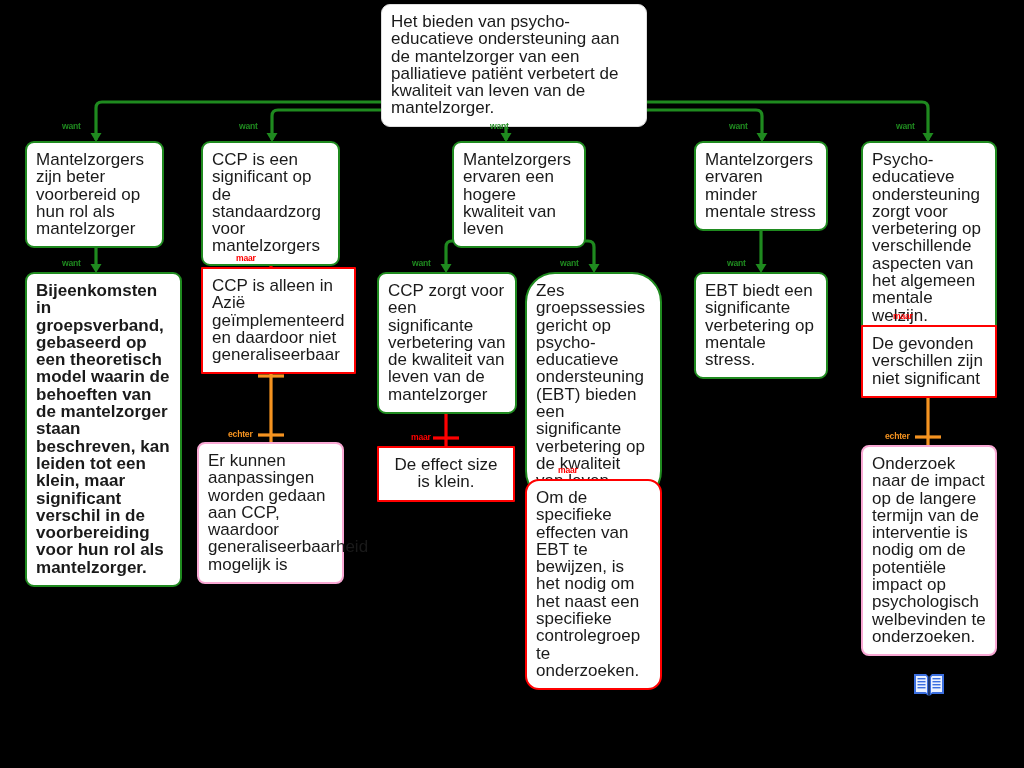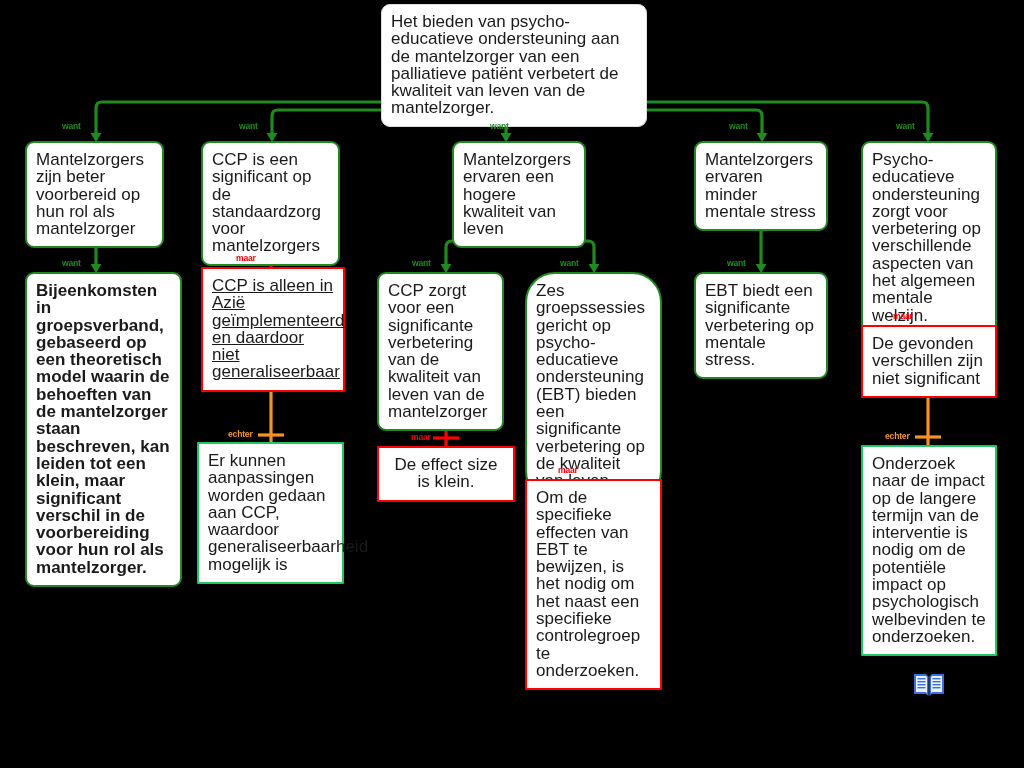--- a/index.html
+++ b/index.html
@@ -29,21 +29,21 @@
     border-radius: 9px;
     padding: 8px 9px 9px 9px;
     font-size: 17px;
     line-height: 17.3px;
     color: #1a1a1a;
     letter-spacing: 0.02px;
     z-index: 5;
   }
   .node.green  { border: 2px solid #1f8a1f; }
   .node.red    { border: 2px solid #ff0000; border-radius: 1px; }
-  .node.orange { border: 2px solid #22c55e; border-radius: 1px; }
+  .node.orange { border: 2px solid #f9a8d4; border-radius: 8px; }
   .node.root   { border: 1px solid #dddddd; border-radius: 9px; }
 
   .edge-label {
     position: absolute;
     font-size: 8.6px;
     font-weight: bold;
     line-height: 9px;
     letter-spacing: -0.2px;
     z-index: 6;
     white-space: nowrap;
@@ -146,31 +146,31 @@
   <div class="node green" style="left:201px; top:141px; width:139px;">CCP is een significant op de standaardzorg voor mantelzorgers</div>
 
   <div class="node green" style="left:452px; top:141px; width:134px;">Mantelzorgers ervaren een hogere kwaliteit van leven</div>
 
   <div class="node green" style="left:694px; top:141px; width:134px;">Mantelzorgers ervaren minder mentale stress</div>
 
   <div class="node green" style="left:861px; top:141px; width:136px;">Psycho-educatieve ondersteuning zorgt voor verbetering op verschillende aspecten van het algemeen mentale welzijn.</div>
 
   <div class="node green" style="left:25px; top:272px; width:157px;font-weight:bold;">Bijeenkomsten in groepsverband, gebaseerd op een theoretisch model waarin de behoeften van de mantelzorger staan beschreven, kan leiden tot een klein, maar significant verschil in de voorbereiding voor hun rol als mantelzorger.</div>
 
-  <div class="node red" style="left:201px; top:267px; width:144px;text-decoration:underline;">CCP is alleen in Azië geïmplementeerd en daardoor niet generaliseerbaar</div>
+  <div class="node red" style="left:201px; top:267px; width:155px;">CCP is alleen in Azië geïmplementeerd en daardoor niet generaliseerbaar</div>
 
   <div class="node orange" style="left:197px; top:442px; width:147px;">Er kunnen aanpassingen worden gedaan aan CCP, waardoor generaliseerbaarheid mogelijk is</div>
 
-  <div class="node green" style="left:377px; top:272px; width:127px;">CCP zorgt voor een significante verbetering van de kwaliteit van leven van de mantelzorger</div>
+  <div class="node green" style="left:377px; top:272px; width:140px;">CCP zorgt voor een significante verbetering van de kwaliteit van leven van de mantelzorger</div>
 
   <div class="node green" style="left:525px; top:272px; width:137px;border-radius:30px;">Zes groepssessies gericht op psycho-educatieve ondersteuning (EBT) bieden een significante verbetering op de kwaliteit van leven.</div>
 
   <div class="node red" style="left:377px; top:446px; width:138px;text-align:center;">De effect size is klein.</div>
 
-  <div class="node red" style="left:525px; top:479px; width:137px;">Om de specifieke effecten van EBT te bewijzen, is het nodig om het naast een specifieke controlegroep te onderzoeken.</div>
+  <div class="node red" style="left:525px; top:479px; width:137px;border-radius:14px;">Om de specifieke effecten van EBT te bewijzen, is het nodig om het naast een specifieke controlegroep te onderzoeken.</div>
 
   <div class="node green" style="left:694px; top:272px; width:134px;">EBT biedt een significante verbetering op mentale stress.</div>
 
   <div class="node red" style="left:861px; top:325px; width:136px;">De gevonden verschillen zijn niet significant</div>
 
   <div class="node orange" style="left:861px; top:445px; width:136px;">Onderzoek naar de impact op de langere termijn van de interventie is nodig om de potentiële impact op psychologisch welbevinden te onderzoeken.</div>
 
   <div class="edge-label want" style="left:62px; top:122px;">want</div>
   <div class="edge-label want" style="left:239px; top:122px;">want</div>
   <div class="edge-label want" style="left:490px; top:122px;">want</div>

